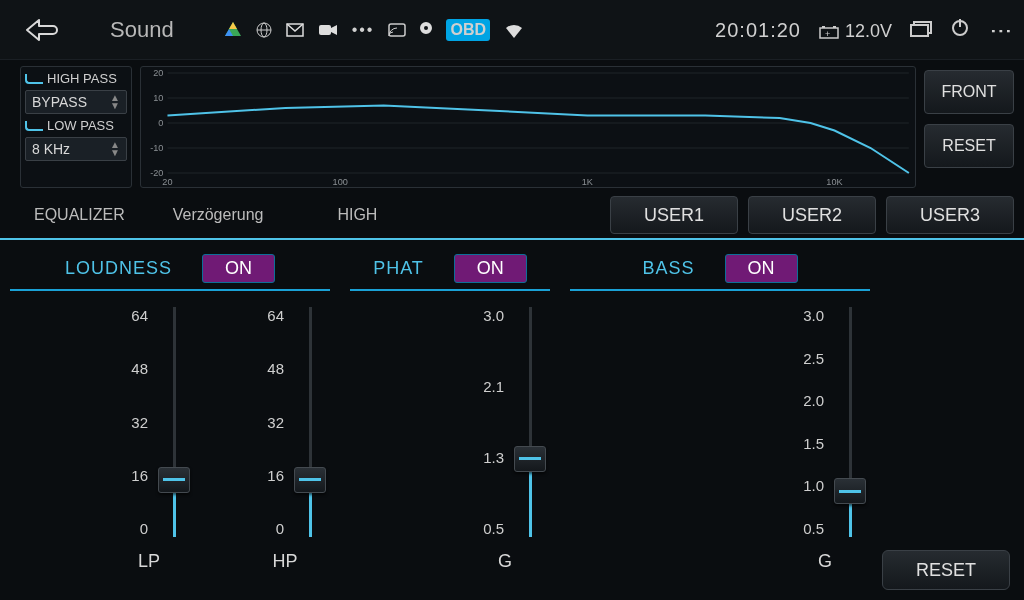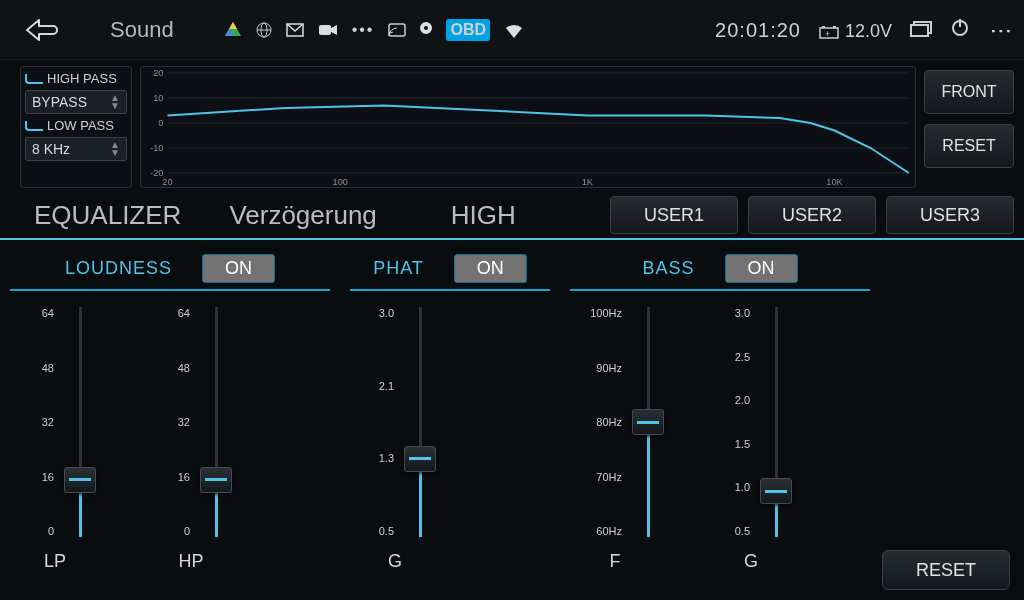--- a/index.html
+++ b/index.html
@@ -145,21 +145,21 @@
     border-bottom:2px solid #4fc3e8;
     padding: 0 10px;
     gap:0;
   }
   .tab {
     flex:0 0 auto;
     padding:0 24px;
     display:flex;
     align-items:center;
     justify-content:center;
-    font-size:26px;
+    font-size:16px;
     color:#bcbcbc;
     cursor:pointer;
     position:relative;
   }
   .tab.active {
     color:#ffffff;
     font-weight:500;
   }
   .tab.active::after {
     content:"";
@@ -191,39 +191,39 @@
 
   .others-body {
     display:flex;
     padding: 14px 10px 0 10px;
     gap:20px;
     height: 360px;
   }
   .group {
     display:flex;
     flex-direction:column;
-    align-items:flex-start;
+    align-items:flex-end;
   }
   .group-header {
     width:100%;
     display:flex;
     align-items:center;
     justify-content:center;
     gap:30px;
     border-bottom:2px solid #1aa1d6;
     padding-bottom:6px;
     margin-bottom:16px;
   }
   .group-title {
     color:#4fc3e8;
     font-size:18px;
     letter-spacing:1px;
   }
   .toggle-on {
-    background:#737373;
+    background:#701a75;
     color:#fff;
     font-size:18px;
     font-weight:500;
     border:1px solid #0d6f97;
     border-radius:3px;
     padding:3px 22px;
     cursor:pointer;
   }
 
   .sliders-row {
@@ -239,21 +239,21 @@
   .scale-track {
     display:flex;
     gap:10px;
     height:230px;
   }
   .scale {
     display:flex;
     flex-direction:column;
     justify-content:space-between;
     align-items:flex-end;
-    font-size:11px;
+    font-size:15px;
     color:#cfcfcf;
     height:100%;
     min-width:40px;
   }
   .track-wrap {
     position:relative;
     width:32px;
     height:100%;
     display:flex;
     justify-content:center;
@@ -526,38 +526,20 @@
   </div>
 
   <div class="group" style="width:300px;">
     <div class="group-header">
       <div class="group-title">BASS</div>
       <div class="toggle-on">ON</div>
     </div>
     <div class="sliders-row">
       <div class="slider-col">
         <div class="scale-track">
-          <div class="scale" id="scale-bass_f" style="min-width:56px;">
-              <div>100Hz</div>
-              <div>90Hz</div>
-              <div>80Hz</div>
-              <div>70Hz</div>
-              <div>60Hz</div>
-            </div>
-          <div class="track-wrap">
-              <div class="track">
-                <div class="fill" id="fill-bass_f" style="height: 50%;"></div>
-                <div class="thumb" id="thumb-bass_f" style="bottom: 50%;"></div>
-              </div>
-            </div>
-        </div>
-        <div class="slider-label">F</div>
-      </div>
-      <div class="slider-col">
-        <div class="scale-track">
           <div class="scale" id="scale-bass_g">
               <div>3.0</div>
               <div>2.5</div>
               <div>2.0</div>
               <div>1.5</div>
               <div>1.0</div>
               <div>0.5</div>
             </div>
           <div class="track-wrap">
               <div class="track">

